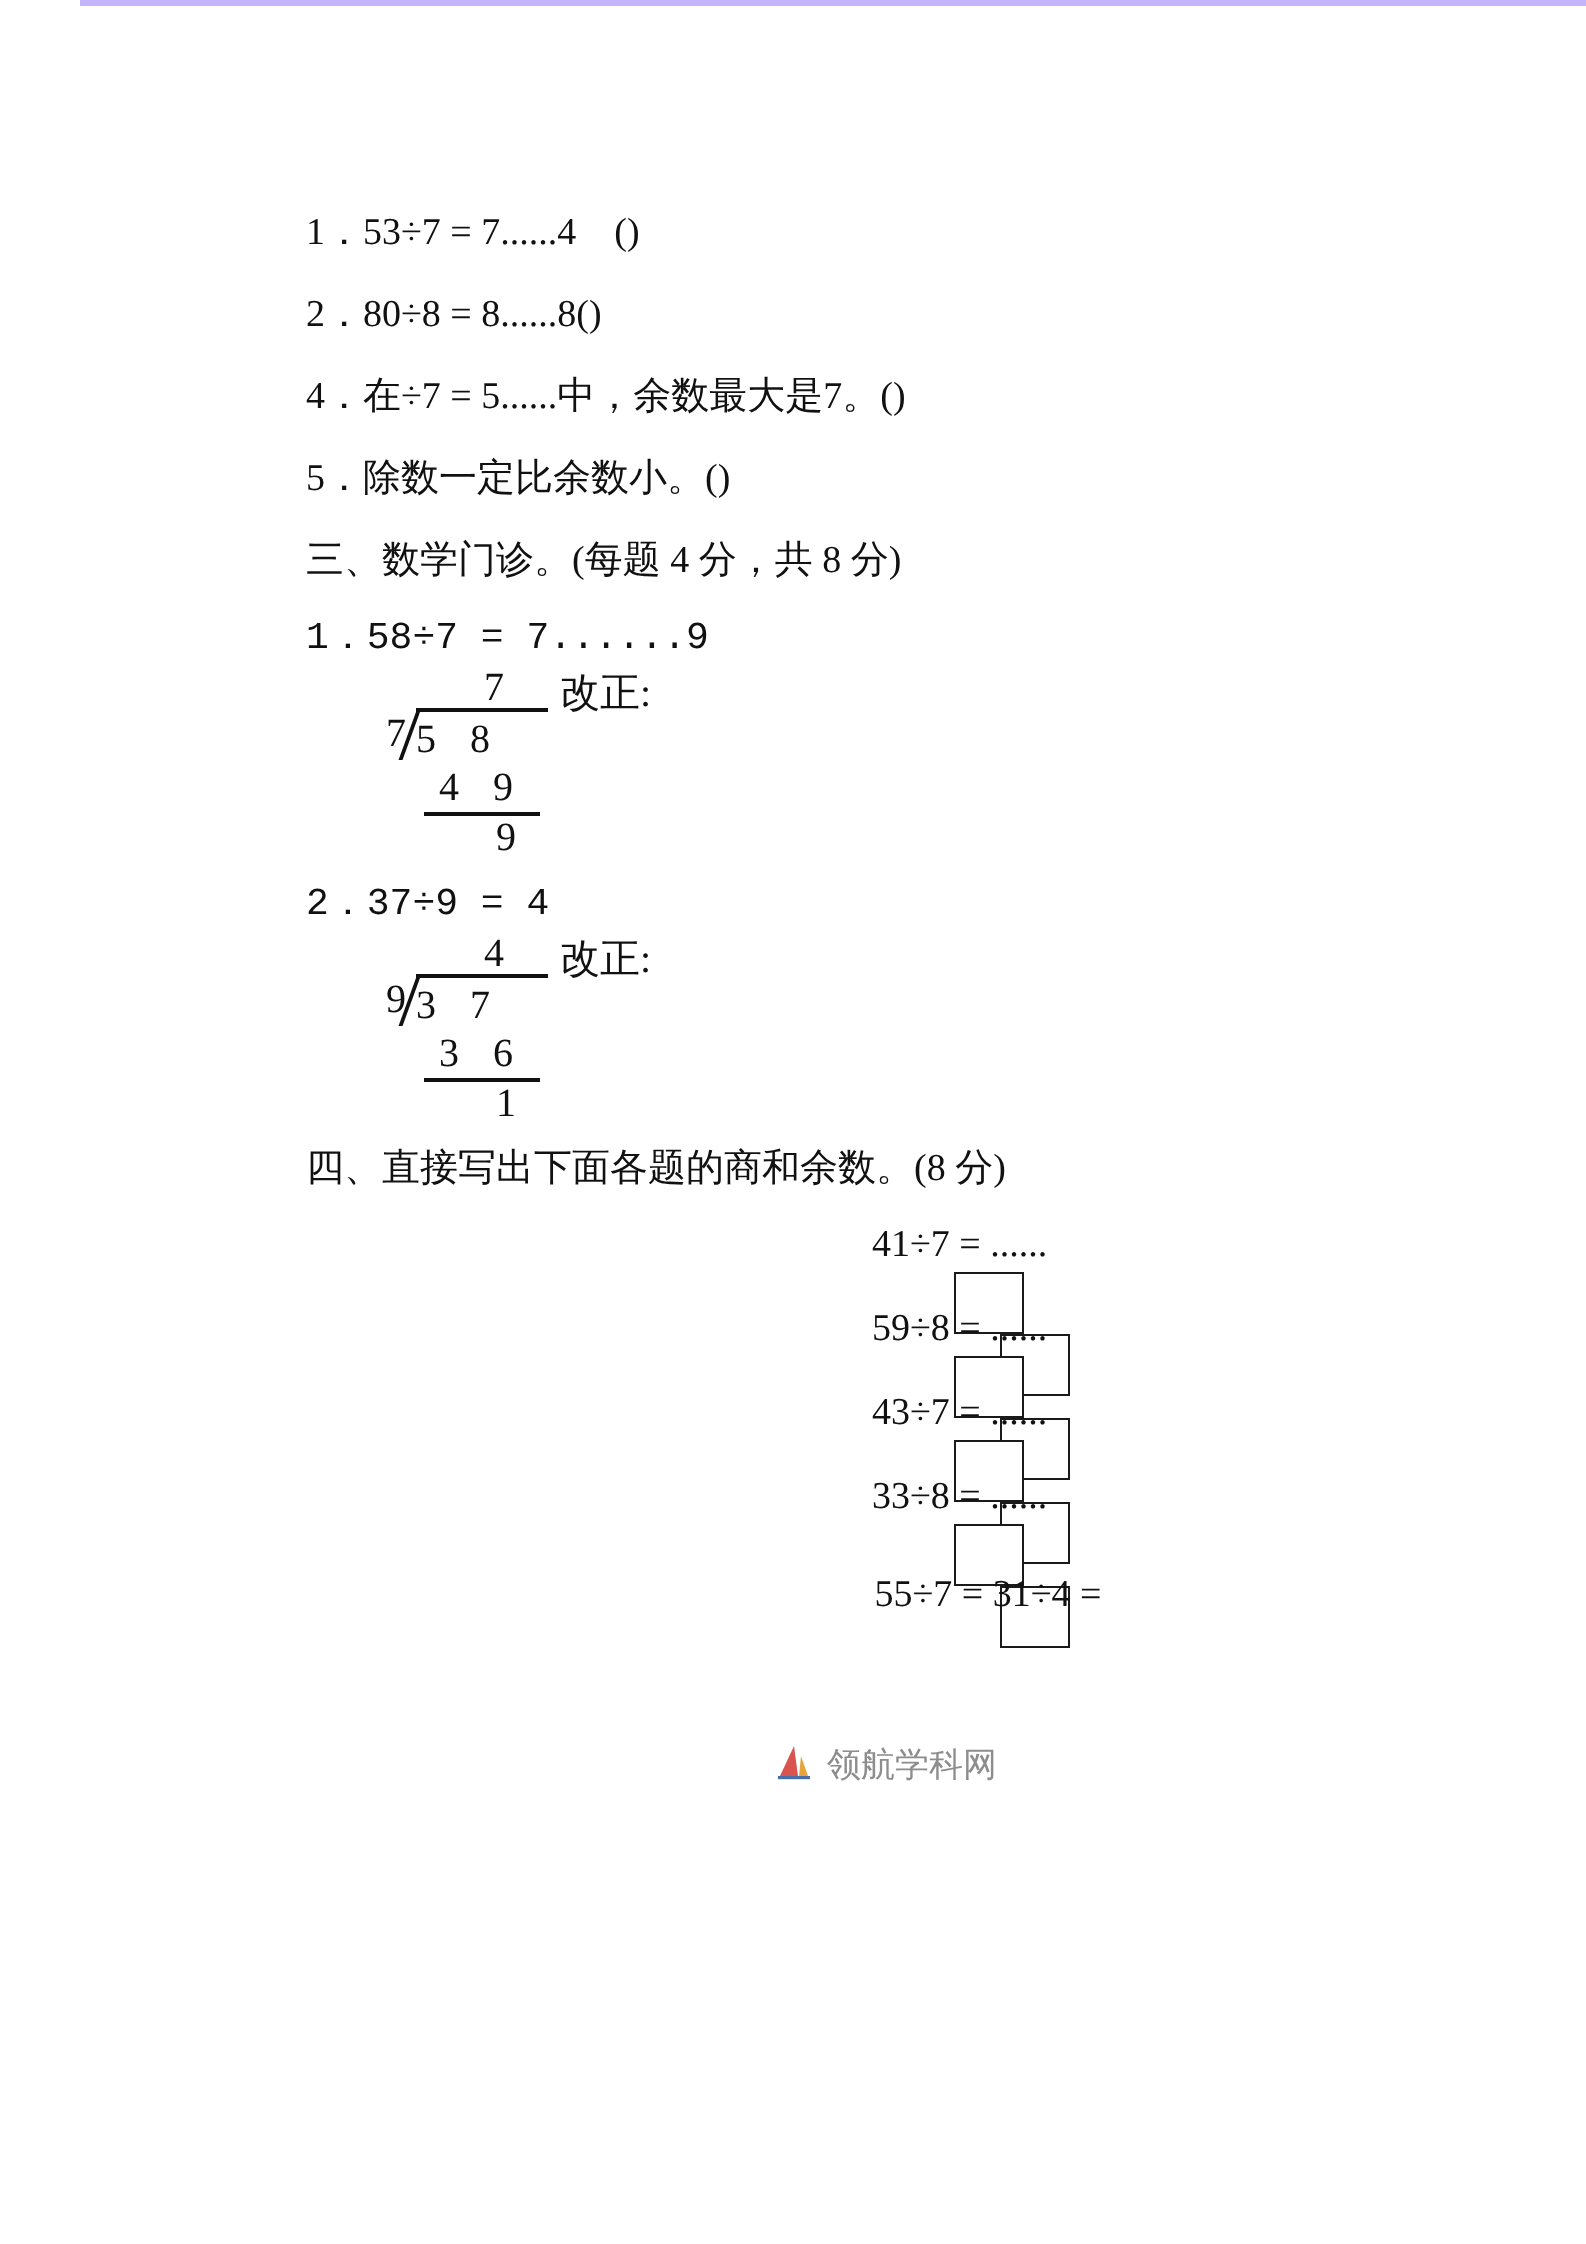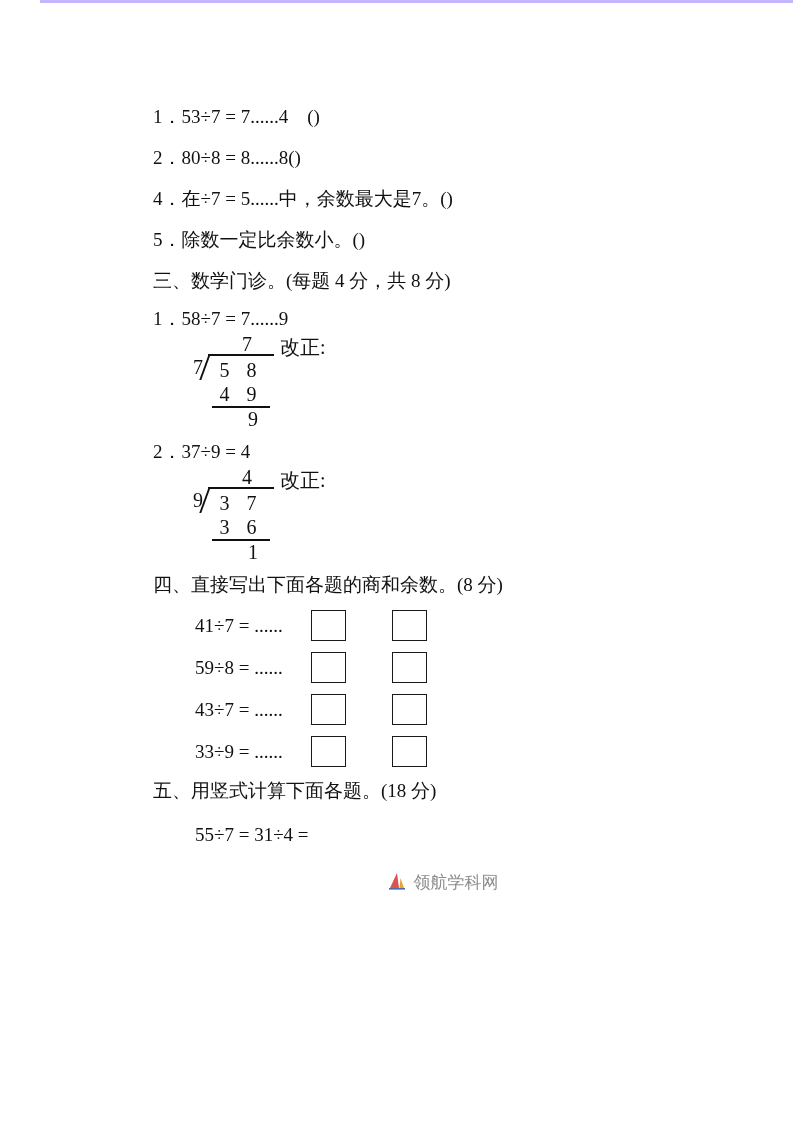--- a/index.html
+++ b/index.html
@@ -16,48 +16,48 @@
     height: 920px;
     background: #ffffff;
     border-top: 3px solid #c4b5fd;
     margin-left: 40px;
   }
   .content { padding: 101px 40px 0 113px; font-size: 19px; }
   .t { white-space: pre; }
 
   .judge-item { line-height: 26px; margin-bottom: 15px; }
   .section-heading { line-height: 26px; margin: 8px 0 12px 0; }
-  .sub-item { line-height: 26px; margin-bottom: 2px; }
+  .sub-item { line-height: 26px; margin-bottom: 2px; font-family: Liberation Mono, monospace; }
 
   
   .ld { display: flex; align-items: flex-start; margin: 0 0 8px 35px; font-size: 20px; }
   .ld-grid { flex: 0 0 auto; }
   .ld-quot { margin-left: 20px; width: 66px; line-height: 20px; text-align: center; padding-left: 12px; }
   .ld-main { display: flex; line-height: 26px; }
   .ld-div { width: 20px; text-align: center; }
   .ld-dvd {
-    width: 66px; text-align: center; letter-spacing: 6px;
+    width: 66px; letter-spacing: 6px;
     border-top: 2px solid #111; position: relative; padding-top: 1px;
   }
   .ld-dvd::before {
     content: ""; position: absolute; left: 0; top: 0; height: 24px;
     border-left: 2px solid #111;
     transform: skewX(-20deg); transform-origin: 0 0;
   }
   .ld-prod { margin-left: 24px; width: 58px; text-align: center; letter-spacing: 6px; line-height: 23px; border-bottom: 2px solid #111; }
   .ld-rem { margin-left: 24px; width: 58px; text-align: right; padding-right: 12px; line-height: 23px; }
   .ld-correct { margin-left: 6px; margin-top: 2px; line-height: 22px; font-size: 20px; text-align: right; }
 
   
-  .ans-row { display: flex; align-items: center; margin: 0 0 11px 42px; height: 31px; }
+  .ans-row { display: flex; align-items: center; margin: 0 0 11px 42px; height: 31px; flex-direction: column; }
   .ans-expr { width: 116px; line-height: 26px; }
   .ans-box { width: 35px; height: 31px; border: 1.5px solid #1a1a1a; background: #fff; flex: 0 0 auto; }
   .ans-box + .ans-box { margin-left: 46px; }
 
-  .calc-line { margin: 18px 0 0 42px; line-height: 26px; }
+  .calc-line { margin: 18px 0 0 42px; line-height: 26px; text-align: center; }
 
   .footer {
     position: absolute; left: 12px; right: 0; bottom: 26px;
     display: flex; justify-content: center; align-items: flex-start; gap: 7px;
     color: #8d8d8d; font-size: 17px;
     font-family: Liberation Serif, serif;
   }
   .footer .logo { width: 20px; height: 20px; display: inline-block; }
 </style>
 </head>
@@ -112,26 +112,25 @@
       <span class="ans-expr t">59÷8 = ......</span>
       <span class="ans-box"></span>
       <span class="ans-box"></span>
     </div>
     <div class="ans-row">
       <span class="ans-expr t">43÷7 = ......</span>
       <span class="ans-box"></span>
       <span class="ans-box"></span>
     </div>
     <div class="ans-row">
-      <span class="ans-expr t">33÷9 = ......</span>
+      <span class="ans-expr t">33÷8 = ......</span>
       <span class="ans-box"></span>
       <span class="ans-box"></span>
     </div>
 
-    <div class="section-heading t">五、用竖式计算下面各题。(18 分)</div>
     <div class="calc-line t">55÷7 = 31÷4 =</div>
 
   </div>
 
   <div class="footer">
     <span class="logo">
       <svg width="20" height="20" viewBox="0 0 20 20" aria-hidden="true">
         <path d="M3 17 L10 2 L12 17 Z" fill="#d9534f"></path>
         <path d="M12.5 17 L13.5 7 L17 17 Z" fill="#e8a33d"></path>
         <rect x="2" y="17" width="16" height="1.6" fill="#4a6fa5"></rect>

